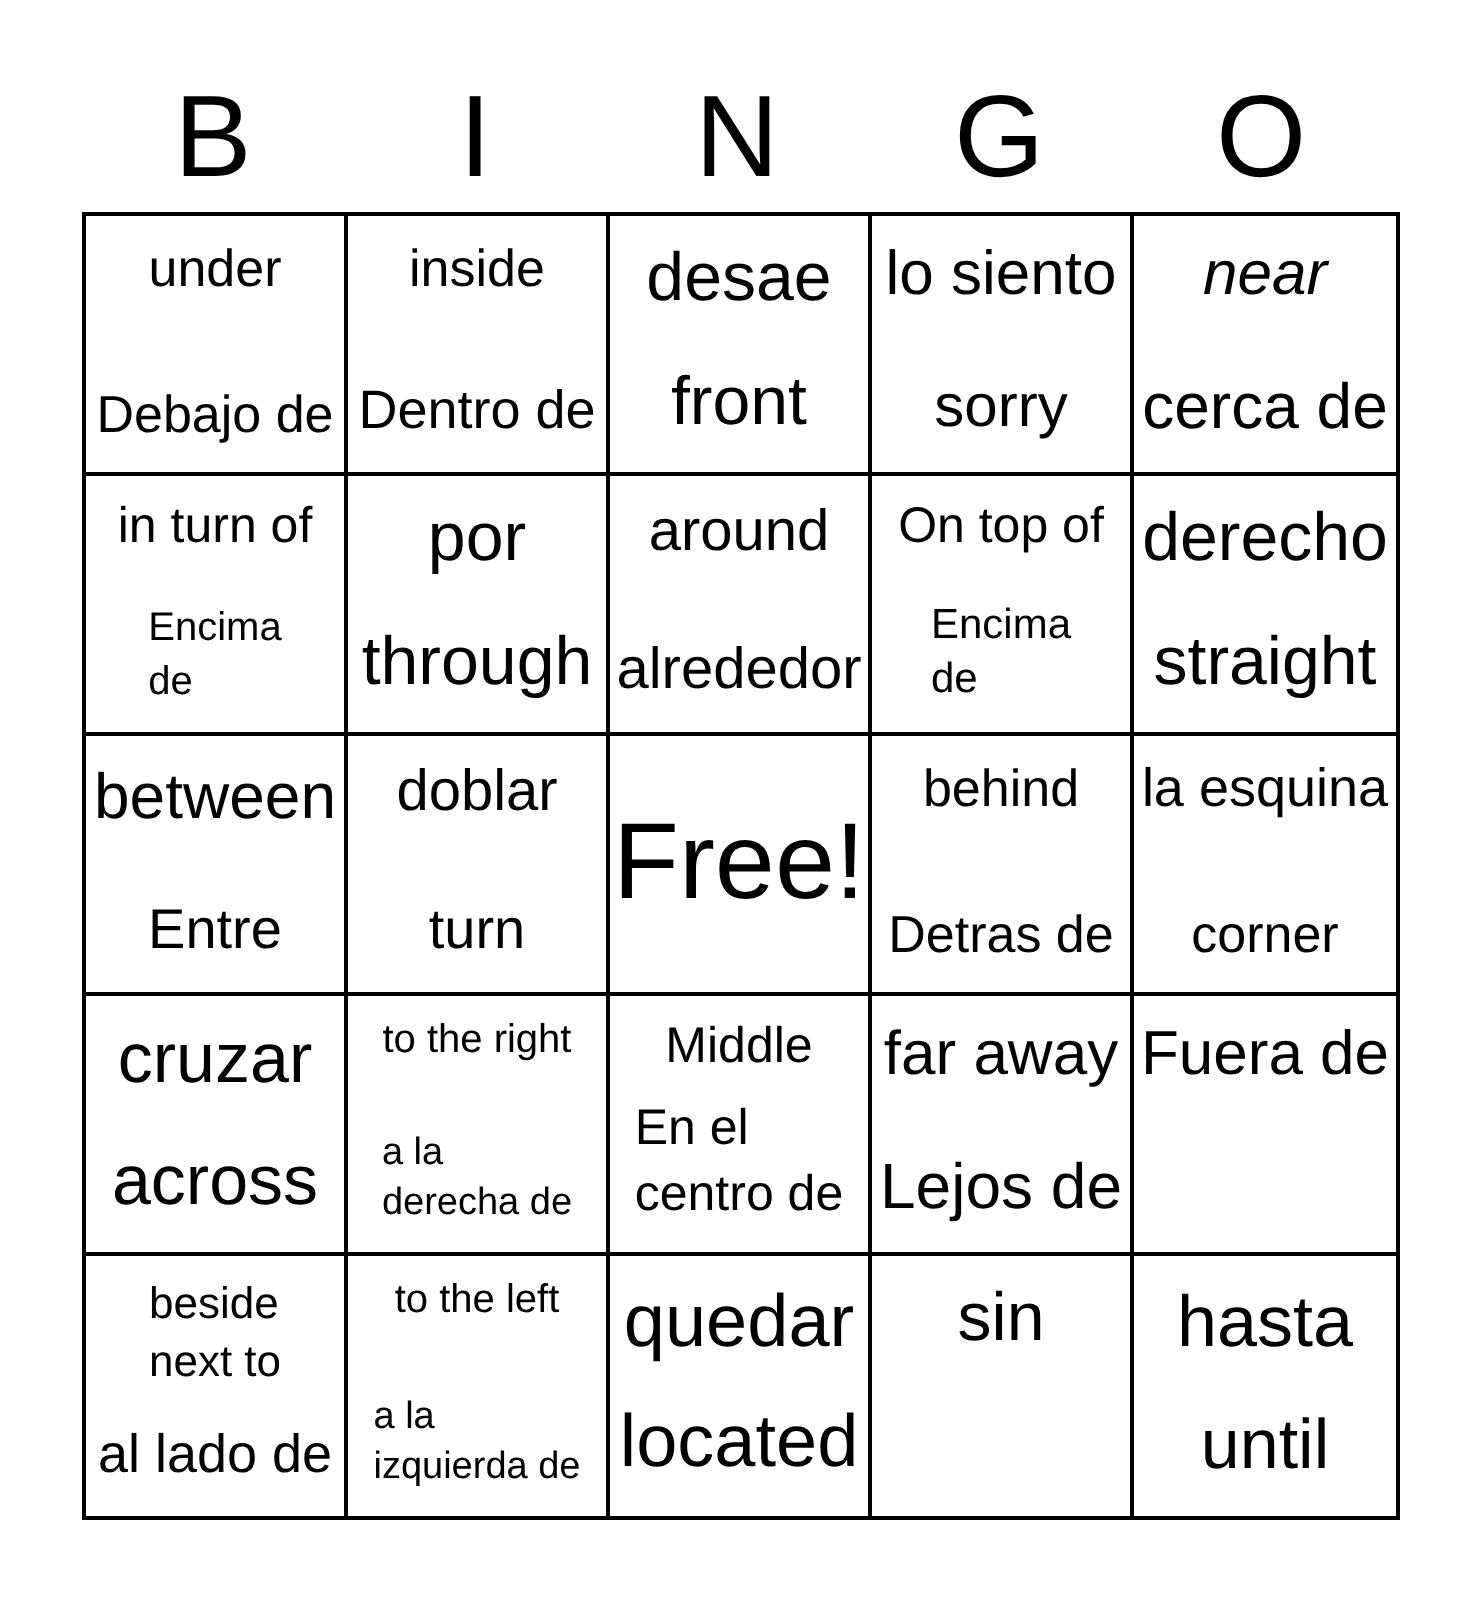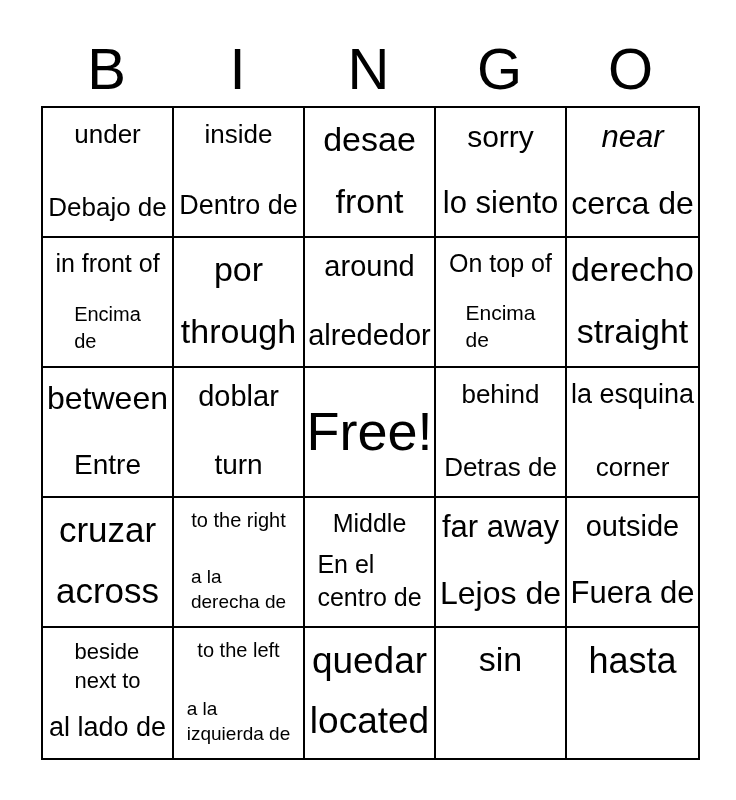--- a/index.html
+++ b/index.html
@@ -77,30 +77,30 @@
   </div>
   <div class="cell">
     <span class="txt" style="font-size: 26px;">inside</span>
     <span class="txt" style="font-size: 27px;">Dentro de</span>
   </div>
   <div class="cell">
     <span class="txt" style="font-size: 34px;">desae</span>
     <span class="txt" style="font-size: 34px;">front</span>
   </div>
   <div class="cell">
+    <span class="txt" style="font-size: 31px;">lo siento</span>
     <span class="txt" style="font-size: 30px;">sorry</span>
-    <span class="txt" style="font-size: 31px;">lo siento</span>
   </div>
   <div class="cell">
     <span class="txt" style="font-size: 31px; font-style: italic;">near</span>
     <span class="txt" style="font-size: 32px;">cerca de</span>
   </div>
 
   <div class="cell">
-    <span class="txt" style="font-size: 25px;">in front of</span>
+    <span class="txt" style="font-size: 25px;">in turn of</span>
     <span class="txt" style="font-size: 20px;">Encima
 de</span>
   </div>
   <div class="cell">
     <span class="txt" style="font-size: 34px;">por</span>
     <span class="txt" style="font-size: 34px;">through</span>
   </div>
   <div class="cell">
     <span class="txt" style="font-size: 29px;">around</span>
     <span class="txt" style="font-size: 29px;">alrededor</span>
@@ -147,21 +147,20 @@
   <div class="cell">
     <span class="txt" style="font-size: 25px;">Middle</span>
     <span class="txt" style="font-size: 25px;">En el
 centro de</span>
   </div>
   <div class="cell">
     <span class="txt" style="font-size: 31px;">far away</span>
     <span class="txt" style="font-size: 32px;">Lejos de</span>
   </div>
   <div class="cell">
-    <span class="txt" style="font-size: 29px;">outside</span>
     <span class="txt" style="font-size: 31px;">Fuera de</span>
   </div>
 
   <div class="cell">
     <span class="txt" style="font-size: 22px;">beside
 next to</span>
     <span class="txt" style="font-size: 27px;">al lado de</span>
   </div>
   <div class="cell">
     <span class="txt" style="font-size: 20px;">to the left</span>
@@ -170,15 +169,16 @@
   </div>
   <div class="cell">
     <span class="txt" style="font-size: 37px;">quedar</span>
     <span class="txt" style="font-size: 37px;">located</span>
   </div>
   <div class="cell">
     <span class="txt" style="font-size: 34px;">sin</span>
   </div>
   <div class="cell">
     <span class="txt" style="font-size: 36px;">hasta</span>
+    <span class="txt" style="font-size: 35px;">until</span>
   </div>
 
 </div>
 
 </body></html>

